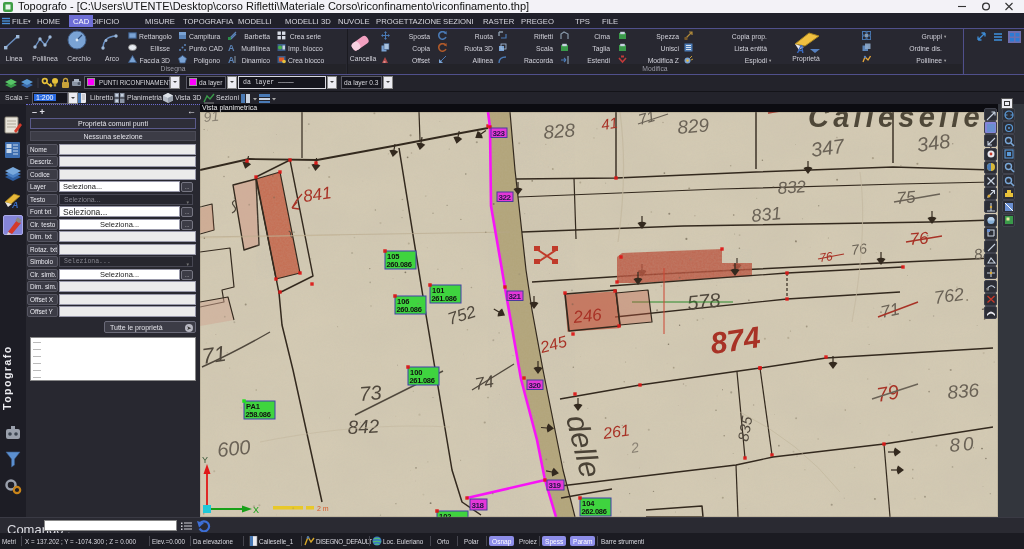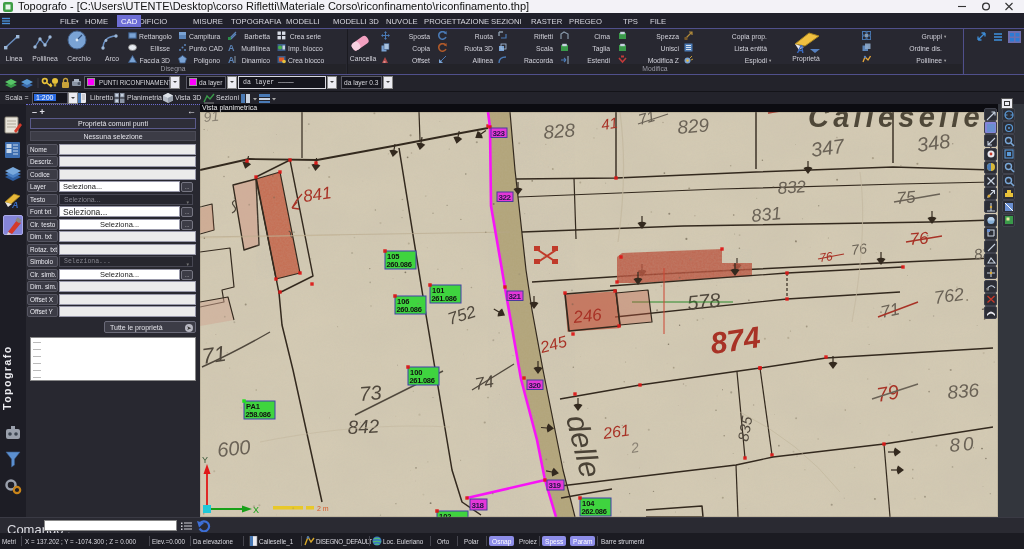--- a/index.html
+++ b/index.html
@@ -1,19 +1,19 @@
 <!DOCTYPE html>
 <html><head><meta charset="utf-8"><style>
 *{margin:0;padding:0;box-sizing:border-box;font-family:"Liberation Sans",sans-serif;}
 html,body{width:1024px;height:549px;overflow:hidden;background:#1b1b22;}
 #app{position:absolute;top:0;left:0;width:1024px;height:549px;overflow:hidden;}
 .abs{position:absolute;}
 #titlebar{top:0;left:0;width:1024px;height:13px;background:#f3f2f7;color:#111;font-size:11px;line-height:13px;white-space:nowrap;}
 #menubar{top:13px;left:0;width:1024px;height:15px;background:#20202a;color:#d8d8e0;font-size:7.7px;white-space:nowrap;}
-.mi{position:absolute;top:3.5px;margin-left:48px;}
+.mi{position:absolute;top:3.5px;}
 #ribbon{top:28px;left:0;width:1024px;height:47px;background:#282831;border-top:1px solid #50508c;border-bottom:1px solid #50508c;color:#d2d2da;font-size:6.8px;}
 .glabel{position:absolute;top:35px;height:10px;line-height:10px;text-align:center;color:#9a9aa5;font-size:6.8px;background:#232329;}
 .rlab{position:absolute;text-align:right;font-size:6.8px;height:9px;line-height:9px;white-space:nowrap;}
 .clab{position:absolute;text-align:center;font-size:6.8px;white-space:nowrap;}
 #tb1{top:75px;left:0;width:1024px;height:17px;background:#23232b;border-bottom:1px solid #141419;color:#d6d6dc;font-size:7px;}
 #tb2{top:92px;left:0;width:1024px;height:12px;background:#23232b;color:#d6d6dc;font-size:7px;}
 .combo{position:absolute;background:#15151d;border:1px solid #5a5a66;color:#cfcfd6;font-size:7px;}
 .arrbox{position:absolute;background:#ececf2;border:1px solid #888;}
 .arrbox:after{content:"";position:absolute;left:2px;top:4px;border:2.5px solid transparent;border-top-color:#444;}
 #tabrow{top:104px;left:200px;width:824px;height:8px;background:#0c0c11;color:#e8e8ea;font-size:7px;line-height:8px;}

